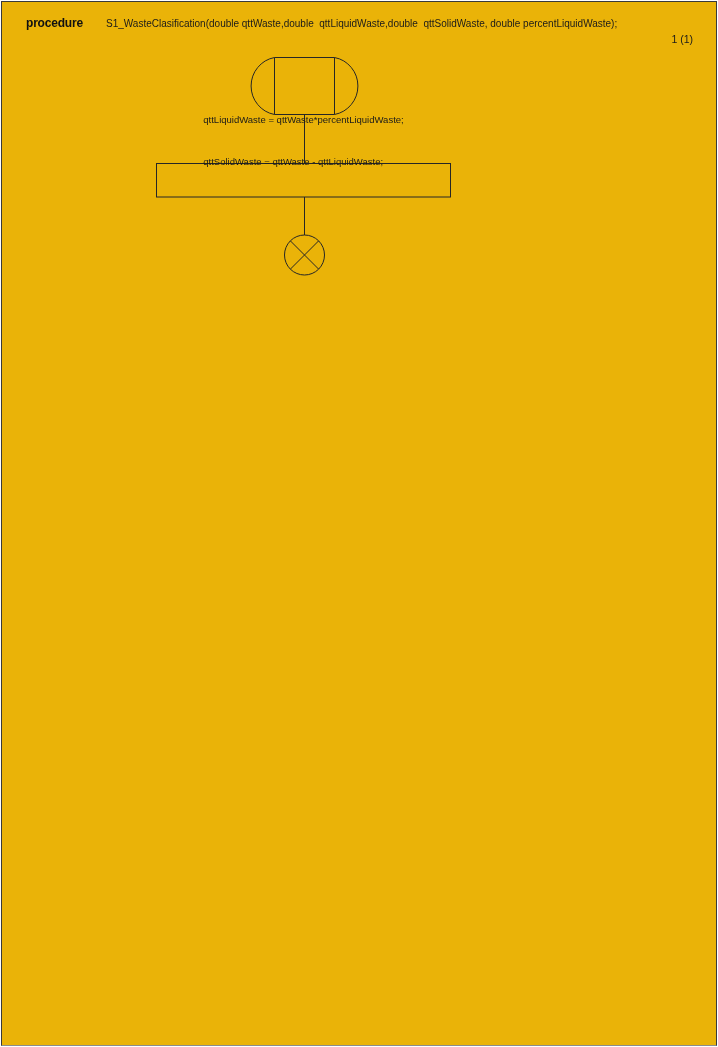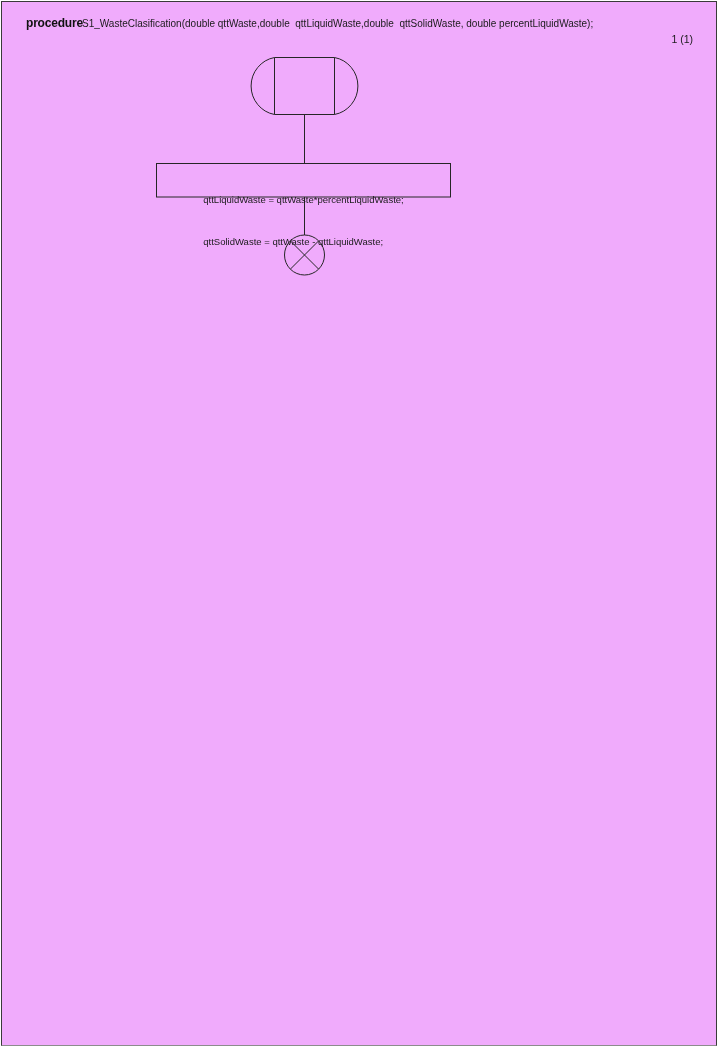--- a/index.html
+++ b/index.html
@@ -5,37 +5,37 @@
   * { margin: 0; padding: 0; box-sizing: border-box; }
   html, body {
     background: #ffffff;
     font-family: "Liberation Sans", "DejaVu Sans", sans-serif;
   }
   .page {
     position: relative;
     width: 716px;
     height: 1045px;
     margin: 1px;
-    background: #f0abfc;
+    background: #eab308;
     border: 1px solid #3a3a3a;
     border-bottom-color: #8c8c8c;
     overflow: hidden;
   }
   .hdr-kind {
     position: absolute;
     left: 24px; top: 14px;
     font-size: 12px;
     font-weight: bold;
     color: #111111;
     letter-spacing: -0.2px;
     white-space: pre;
   }
   .hdr-signature {
     position: absolute;
-    left: 80px; top: 16px;
+    left: 104px; top: 16px;
     font-size: 10px;
     color: #1a1a1a;
     white-space: pre;
   }
   .hdr-pageno {
     position: absolute;
     right: 23px; top: 15px;
     font-size: 10.5px;
     color: #1a1a1a;
     white-space: pre;
@@ -48,21 +48,21 @@
     height: 1045px;
   }
   .task-text {
     position: absolute;
     left: 154px; top: 163px;
     width: 295px;
     height: 32px;
     display: flex;
     flex-direction: column;
     align-items: center;
-    justify-content: flex-start;
+    justify-content: flex-end;
     pointer-events: none;
   }
   .task-text-inner {
     text-align: left;
     font-size: 9.5px;
     line-height: 14px;
     color: #1a1a1a;
     white-space: pre;
   }
 </style>

